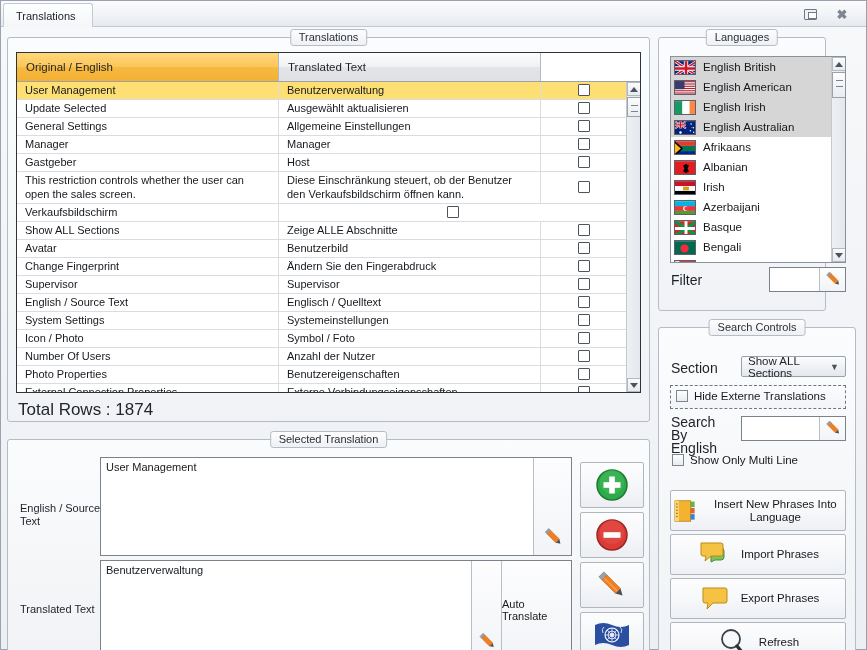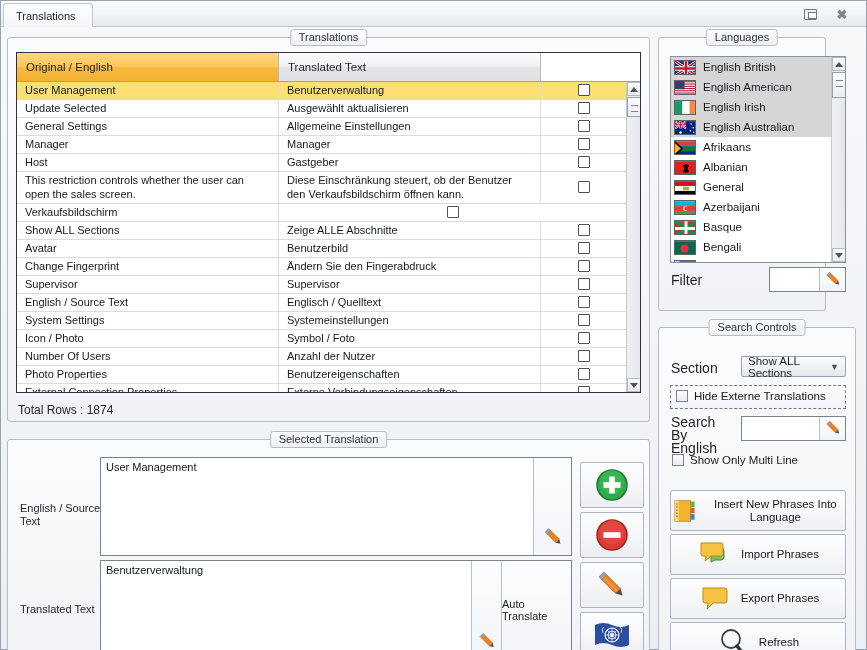--- a/index.html
+++ b/index.html
@@ -134,21 +134,21 @@
     background: linear-gradient(#fdfdfe,#e9ecf1);
     border: 1px solid #9aa1ab;
   }
   .vsb .thumb:after{
     content:""; position:absolute; left:3px; top:7px; width:7px; height:5px;
     border-top:1px solid #7b828c; border-bottom:1px solid #7b828c;
   }
 
   .totalrows {
     position: absolute; left: 10px; bottom: 0px; height: 22px;
-    display: flex; align-items: center; font-size: 12px; color: #22262c;
+    display: flex; align-items: center; font-size: 17px; color: #22262c;
   }
 
   
   .st-label {
     position: absolute; font-size: 11px; color: #1d2127; line-height: 13px;
   }
   .txtbox {
     position: absolute; background: #fff; border: 1px solid #7b828c;
     display: flex;
   }
@@ -261,22 +261,22 @@
               <div class="cell c1">General Settings</div>
               <div class="cell c2">Allgemeine Einstellungen</div>
               <div class="cell c3"><span class="chk"></span></div>
             </div>
             <div class="row">
               <div class="cell c1">Manager</div>
               <div class="cell c2">Manager</div>
               <div class="cell c3"><span class="chk"></span></div>
             </div>
             <div class="row">
+              <div class="cell c2">Gastgeber</div>
               <div class="cell c1">Host</div>
-              <div class="cell c2">Gastgeber</div>
               <div class="cell c3"><span class="chk"></span></div>
             </div>
             <div class="row">
               <div class="cell c1">This restriction controls whether the user can open the sales screen.</div>
               <div class="cell c2">Diese Einschränkung steuert, ob der Benutzer den Verkaufsbildschirm öffnen kann.</div>
               <div class="cell c3"><span class="chk"></span></div>
             </div>
             <div class="row">
               <div class="cell c2">Verkaufsbildschirm</div>
               <div class="cell c3"><span class="chk"></span></div>
@@ -512,21 +512,21 @@
             </div>
             <div class="lb-item">
               <span class="flag">
                 <svg viewBox="0 0 30 20" width="22" height="15">
                   <rect width="30" height="6.7" fill="#ce1126"></rect>
                   <rect y="6.7" width="30" height="6.6" fill="#fff"></rect>
                   <rect y="13.3" width="30" height="6.7" fill="#000"></rect>
                   <rect x="11" y="7.5" width="8" height="5" fill="#d4a017"></rect>
                 </svg>
               </span>
-              <span class="nm">General</span>
+              <span class="nm">Irish</span>
             </div>
             <div class="lb-item">
               <span class="flag">
                 <svg viewBox="0 0 30 20" width="22" height="15">
                   <rect width="30" height="6.7" fill="#00b5e2"></rect>
                   <rect y="6.7" width="30" height="6.6" fill="#ef3340"></rect>
                   <rect y="13.3" width="30" height="6.7" fill="#509e2f"></rect>
                   <circle cx="14" cy="10" r="3" fill="#fff"></circle>
                   <circle cx="15.3" cy="10" r="2.5" fill="#ef3340"></circle>
                 </svg>

